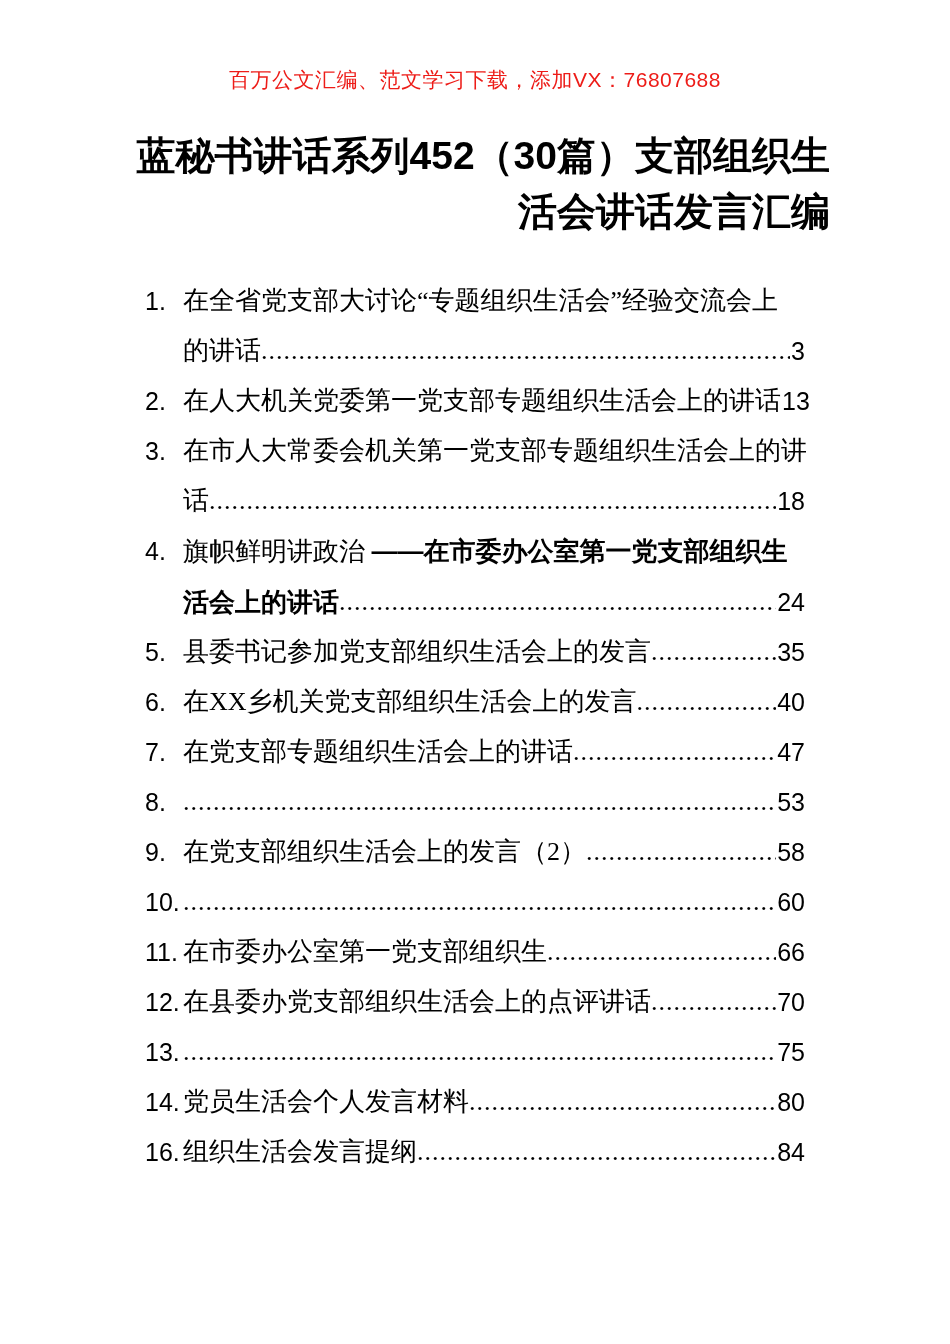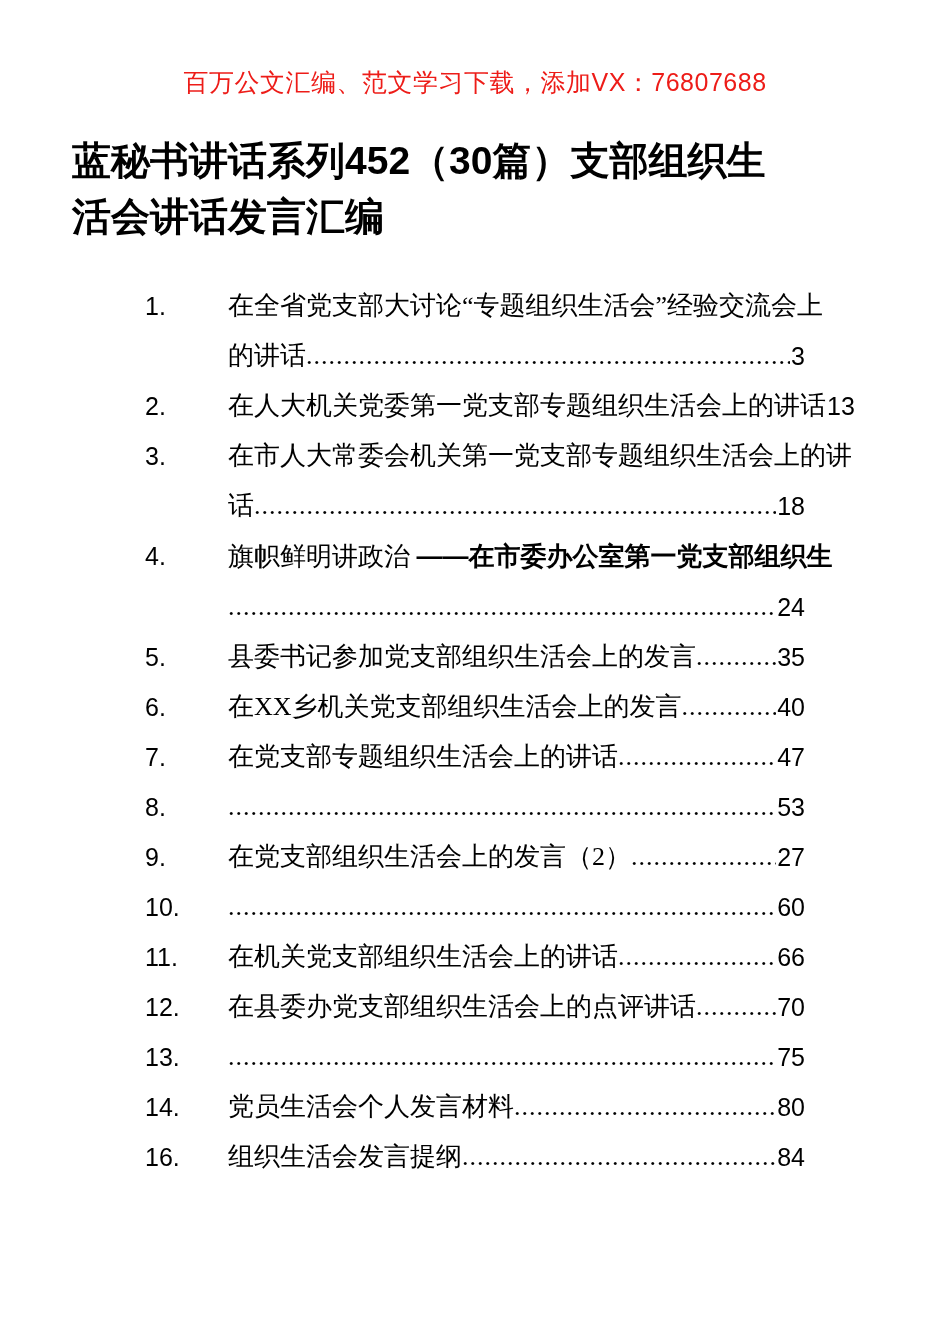--- a/index.html
+++ b/index.html
@@ -11,49 +11,49 @@
     margin: 0 auto;
     background: var(--page-bg, #ffffff);
     color: var(--text, #000000);
     font-family: "Liberation Serif", "DejaVu Serif", serif;
     overflow: hidden;
   }
   .header-notice {
     margin-top: 66px;
     text-align: center;
     font-family: "Liberation Sans", "DejaVu Sans", sans-serif;
-    font-size: 25px;
+    font-size: 21px;
     letter-spacing: 0.5px;
     color: var(--header-red, #ed1c18);
   }
   .doc-title {
     margin-top: 34px;
-    padding: 0 72px;
-    text-align: left;
+    padding: 0 120px;
+    text-align: right;
     font-family: "Liberation Sans", "DejaVu Sans", sans-serif;
     font-weight: 700;
     font-size: 39px;
     line-height: 56px;
     color: var(--text, #000000);
   }
   .toc { margin: 36px 145px 0 145px; }
   .toc-item { display: flex; align-items: flex-start; }
   .toc-num {
     flex: 0 0 38px;
     font-family: "Liberation Sans", "DejaVu Sans", sans-serif;
     font-size: 25px;
     line-height: 50px;
   }
   .toc-body {
     flex: 1 1 auto;
     min-width: 0;
     font-size: 26px;
     line-height: 50px;
   }
-  .toc-line { white-space: nowrap; margin-left: 45px; }
+  .toc-line { white-space: nowrap; }
   .toc-line.last { display: flex; align-items: flex-start; }
   .seg { flex: 0 0 auto; }
   .seg.hei {
     font-family: Liberation Sans, sans-serif;
     font-weight: 700;
   }
   .leader {
     flex: 1 1 0;
     min-width: 0;
     overflow: hidden;
@@ -117,20 +117,21 @@
             <span class="toc-page">18</span>
           </div>
         </div>
   </div>
 
   <div class="toc-item">
     <span class="toc-num">4.</span>
     <div class="toc-body">
           <div class="toc-line"><span class="seg">旗帜鲜明讲政治 </span><span class="seg hei">——在市委办公室第一党支部组织生</span></div>
           <div class="toc-line last">
+            <span class="seg hei">活会上的讲话</span>
             <span class="leader"></span>
             <span class="toc-page">24</span>
           </div>
         </div>
   </div>
 
   <div class="toc-item">
     <span class="toc-num">5.</span>
     <div class="toc-body">
           <div class="toc-line last">
@@ -172,40 +173,40 @@
           </div>
         </div>
   </div>
 
   <div class="toc-item">
     <span class="toc-num">9.</span>
     <div class="toc-body">
           <div class="toc-line last">
             <span class="seg">在党支部组织生活会上的发言（2）</span>
             <span class="leader"></span>
-            <span class="toc-page">27</span>
+            <span class="toc-page">58</span>
           </div>
         </div>
   </div>
 
   <div class="toc-item">
     <span class="toc-num">10.</span>
     <div class="toc-body">
           <div class="toc-line last">
             <span class="leader"></span>
             <span class="toc-page">60</span>
           </div>
         </div>
   </div>
 
   <div class="toc-item">
     <span class="toc-num">11.</span>
     <div class="toc-body">
           <div class="toc-line last">
-            <span class="seg">在机关党支部组织生活会上的讲话</span>
+            <span class="seg">在市委办公室第一党支部组织生</span>
             <span class="leader"></span>
             <span class="toc-page">66</span>
           </div>
         </div>
   </div>
 
   <div class="toc-item">
     <span class="toc-num">12.</span>
     <div class="toc-body">
           <div class="toc-line last">

